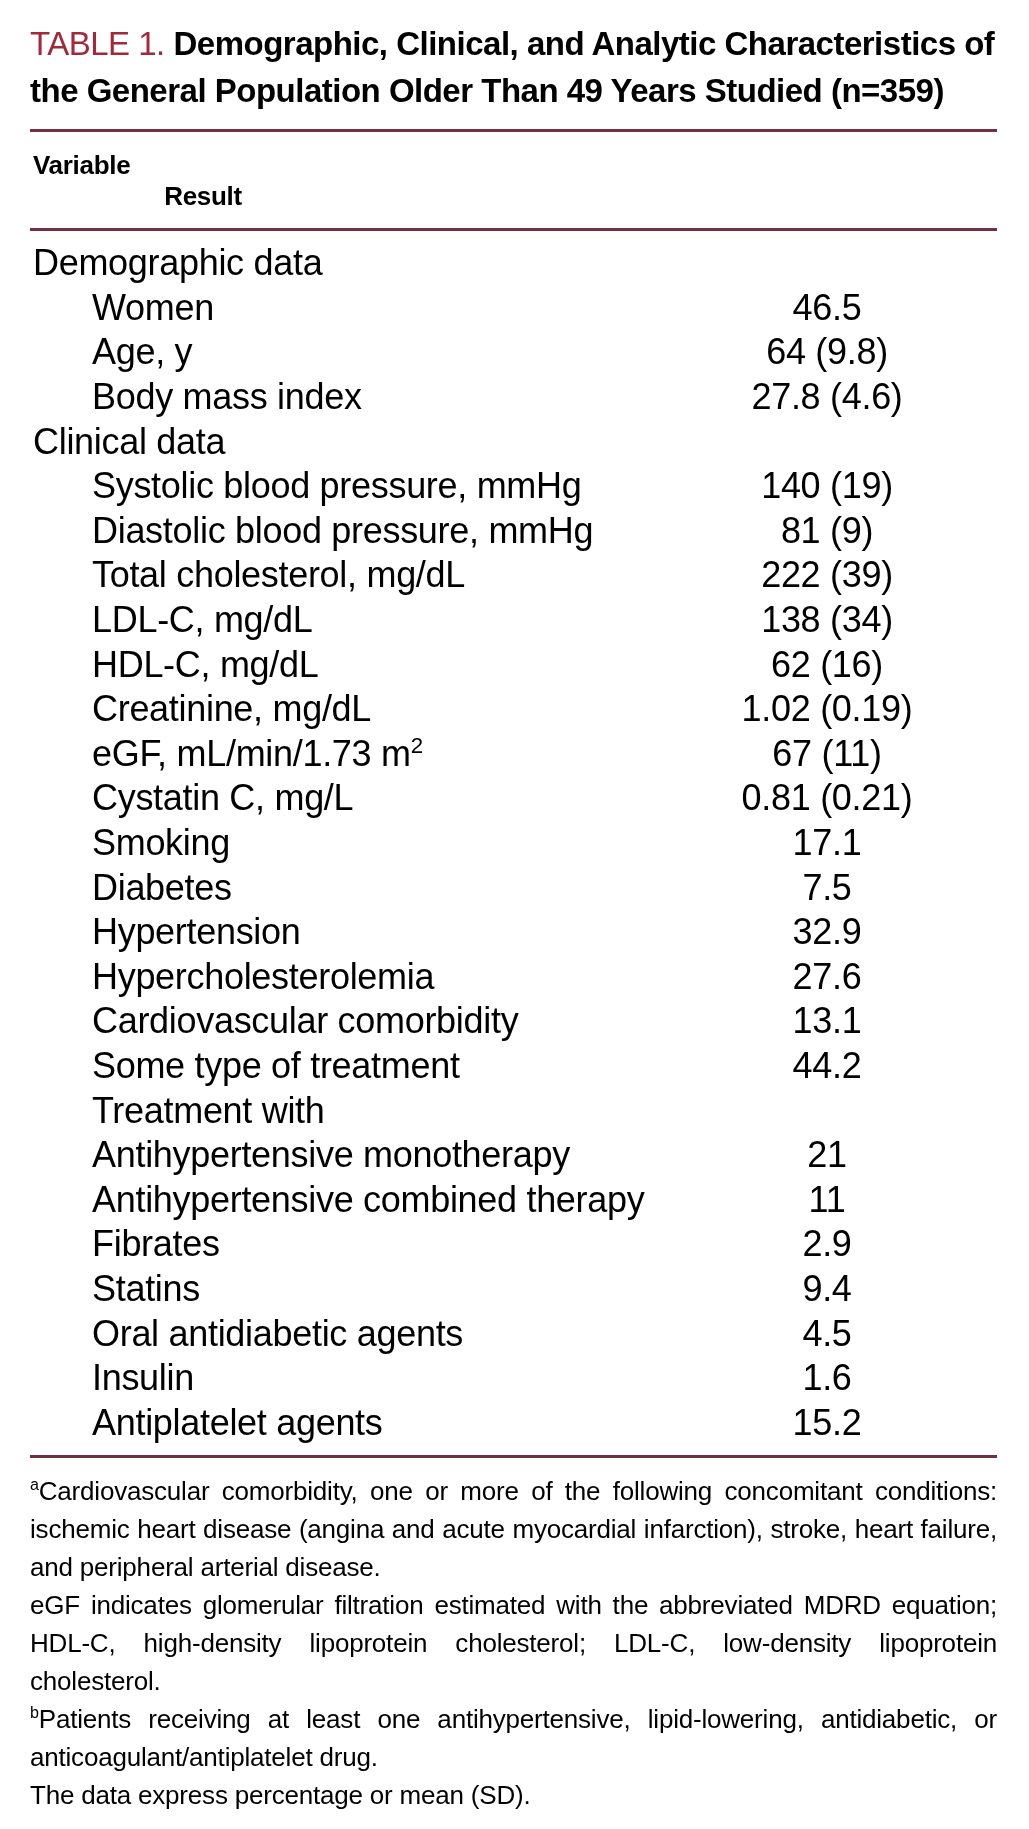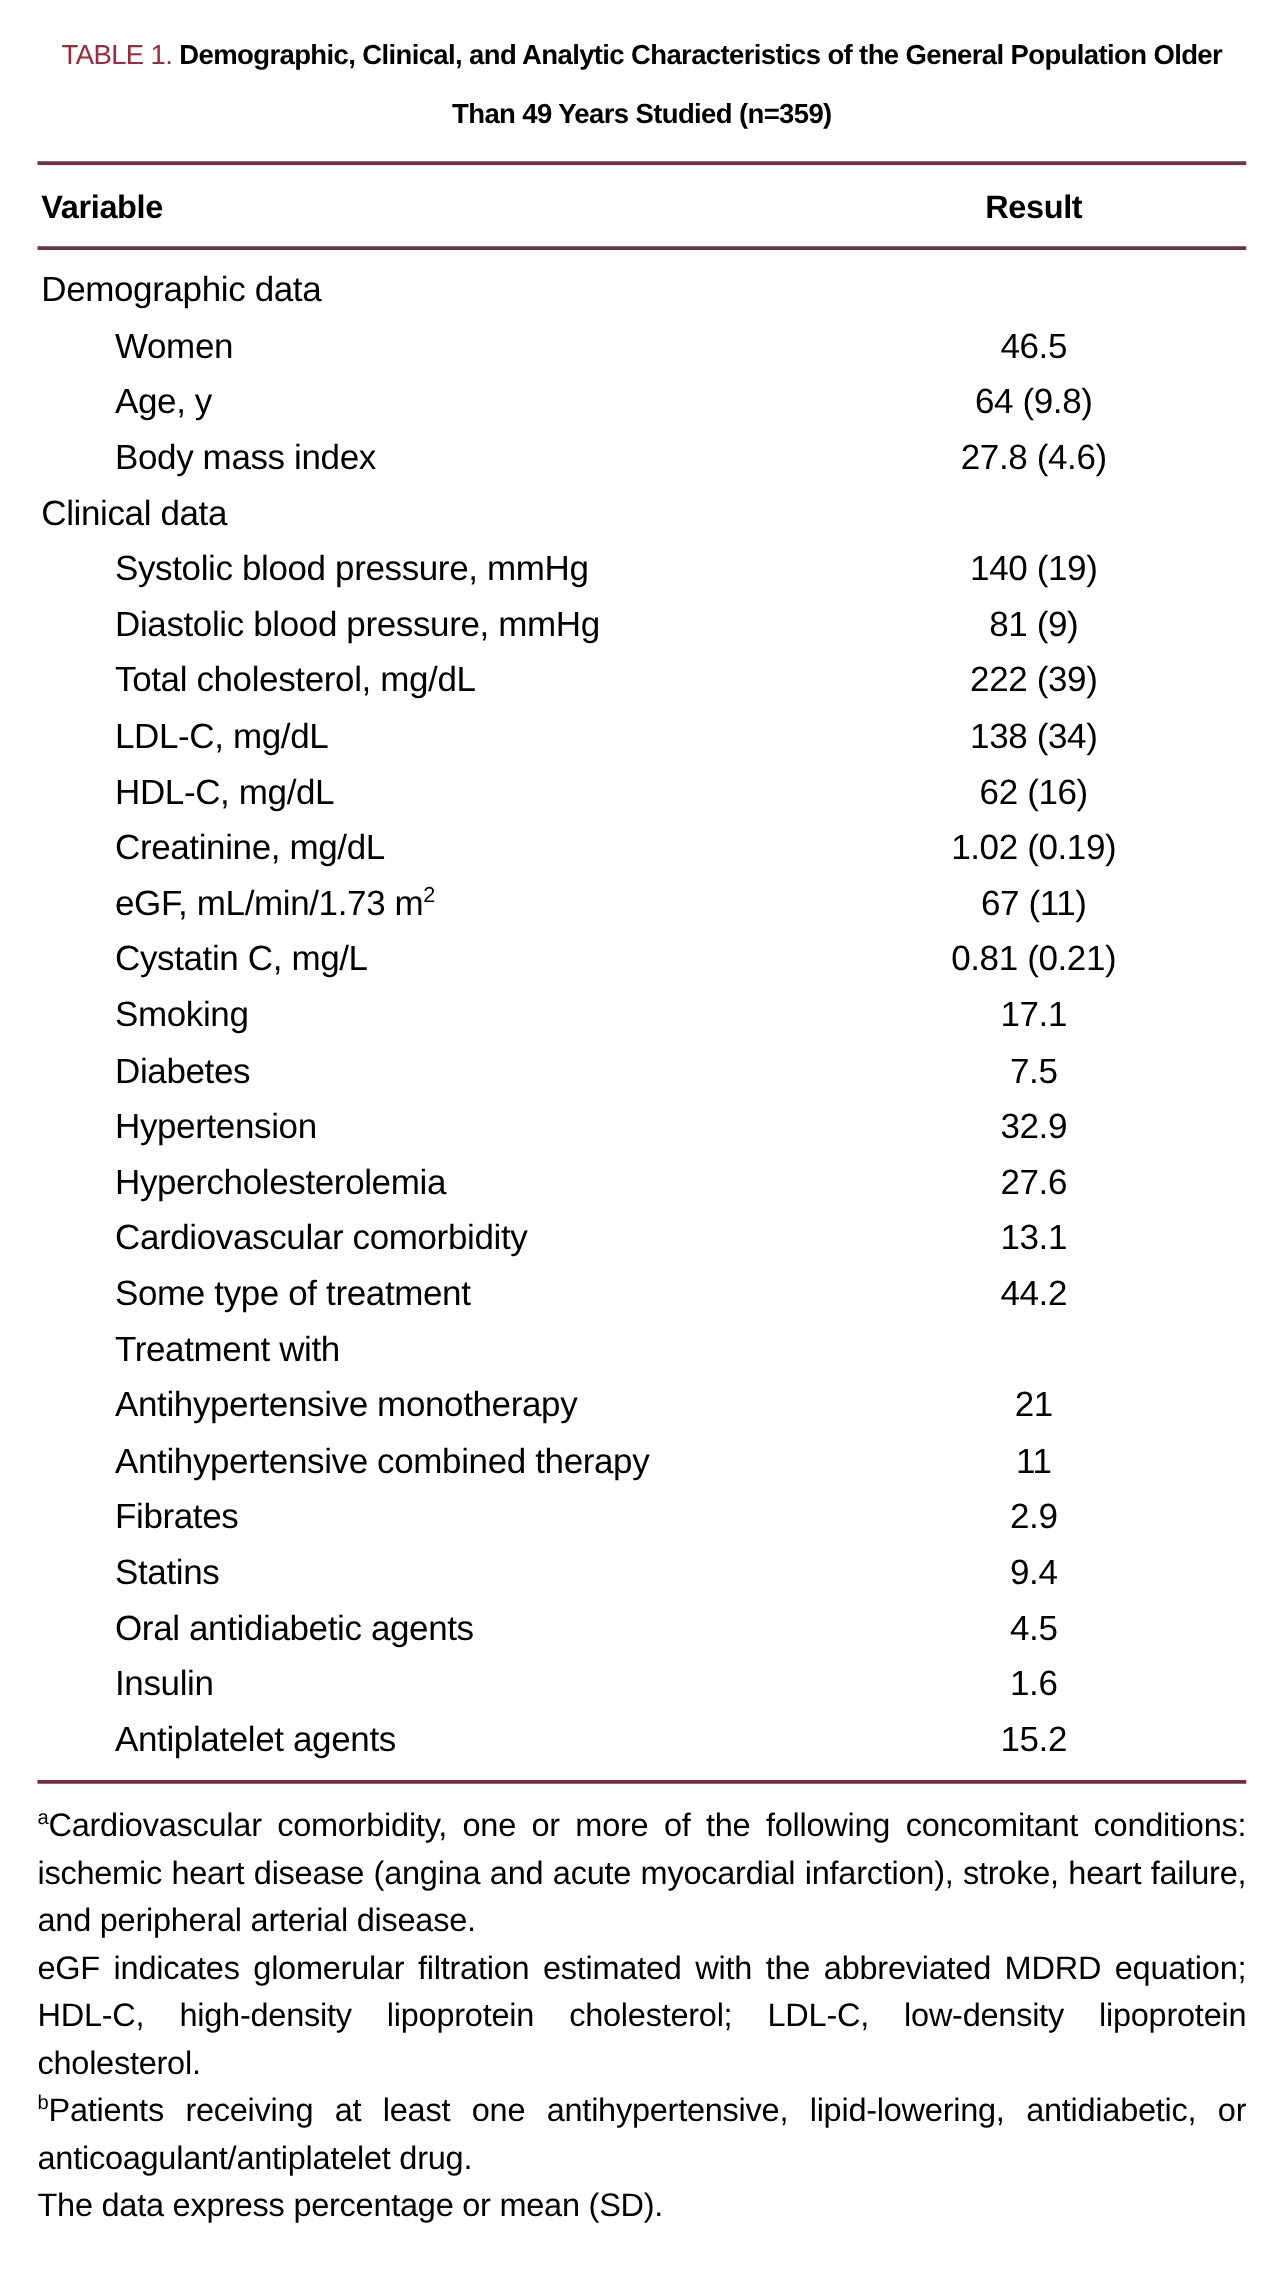--- a/index.html
+++ b/index.html
@@ -14,26 +14,25 @@
     box-sizing: border-box;
     padding: 20px 32px 0 30px;
     background: #ffffff;
     font-family: "Liberation Sans", sans-serif;
     color: #000000;
     overflow: hidden;
   }
   
   .table-title {
     margin: 0;
-    font-size: 22px;
+    font-size: 33px;
     line-height: 47px;
     letter-spacing: -0.5px;
     font-weight: 700;
     color: #000000;
-    text-align: center;
   }
   .table-title .tnum {
     color: var(--accent, #A02A3C);
     font-weight: 400;
   }
   
   .rule {
     border: 0;
     height: 3px;
     background: var(--rule, #703040);
@@ -41,30 +40,31 @@
   }
   .rule-top { margin-top: 15px; }
   
   .header-row {
     display: flex;
     align-items: baseline;
     padding: 18px 0 16px 3px;
     font-size: 26px;
     font-weight: 700;
     letter-spacing: -0.3px;
+    flex-direction: column;
   }
   .header-row .hv { flex: 1; }
   .header-row .hr { width: 340px; text-align: center; }
   
   .tbody { padding: 10px 0; }
   .row {
     display: flex;
     align-items: center;
     height: 44.6px;
-    font-size: 28px;
+    font-size: 36px;
     letter-spacing: -0.3px;
   }
   .row .cell-label { flex: 1; padding-left: 3px; white-space: nowrap; }
   .row.indented .cell-label { padding-left: 62px; }
   .row .cell-value { width: 340px; text-align: center; white-space: nowrap; }
   .row sup {
     font-size: 0.62em;
     line-height: 0;
     vertical-align: super;
   }

